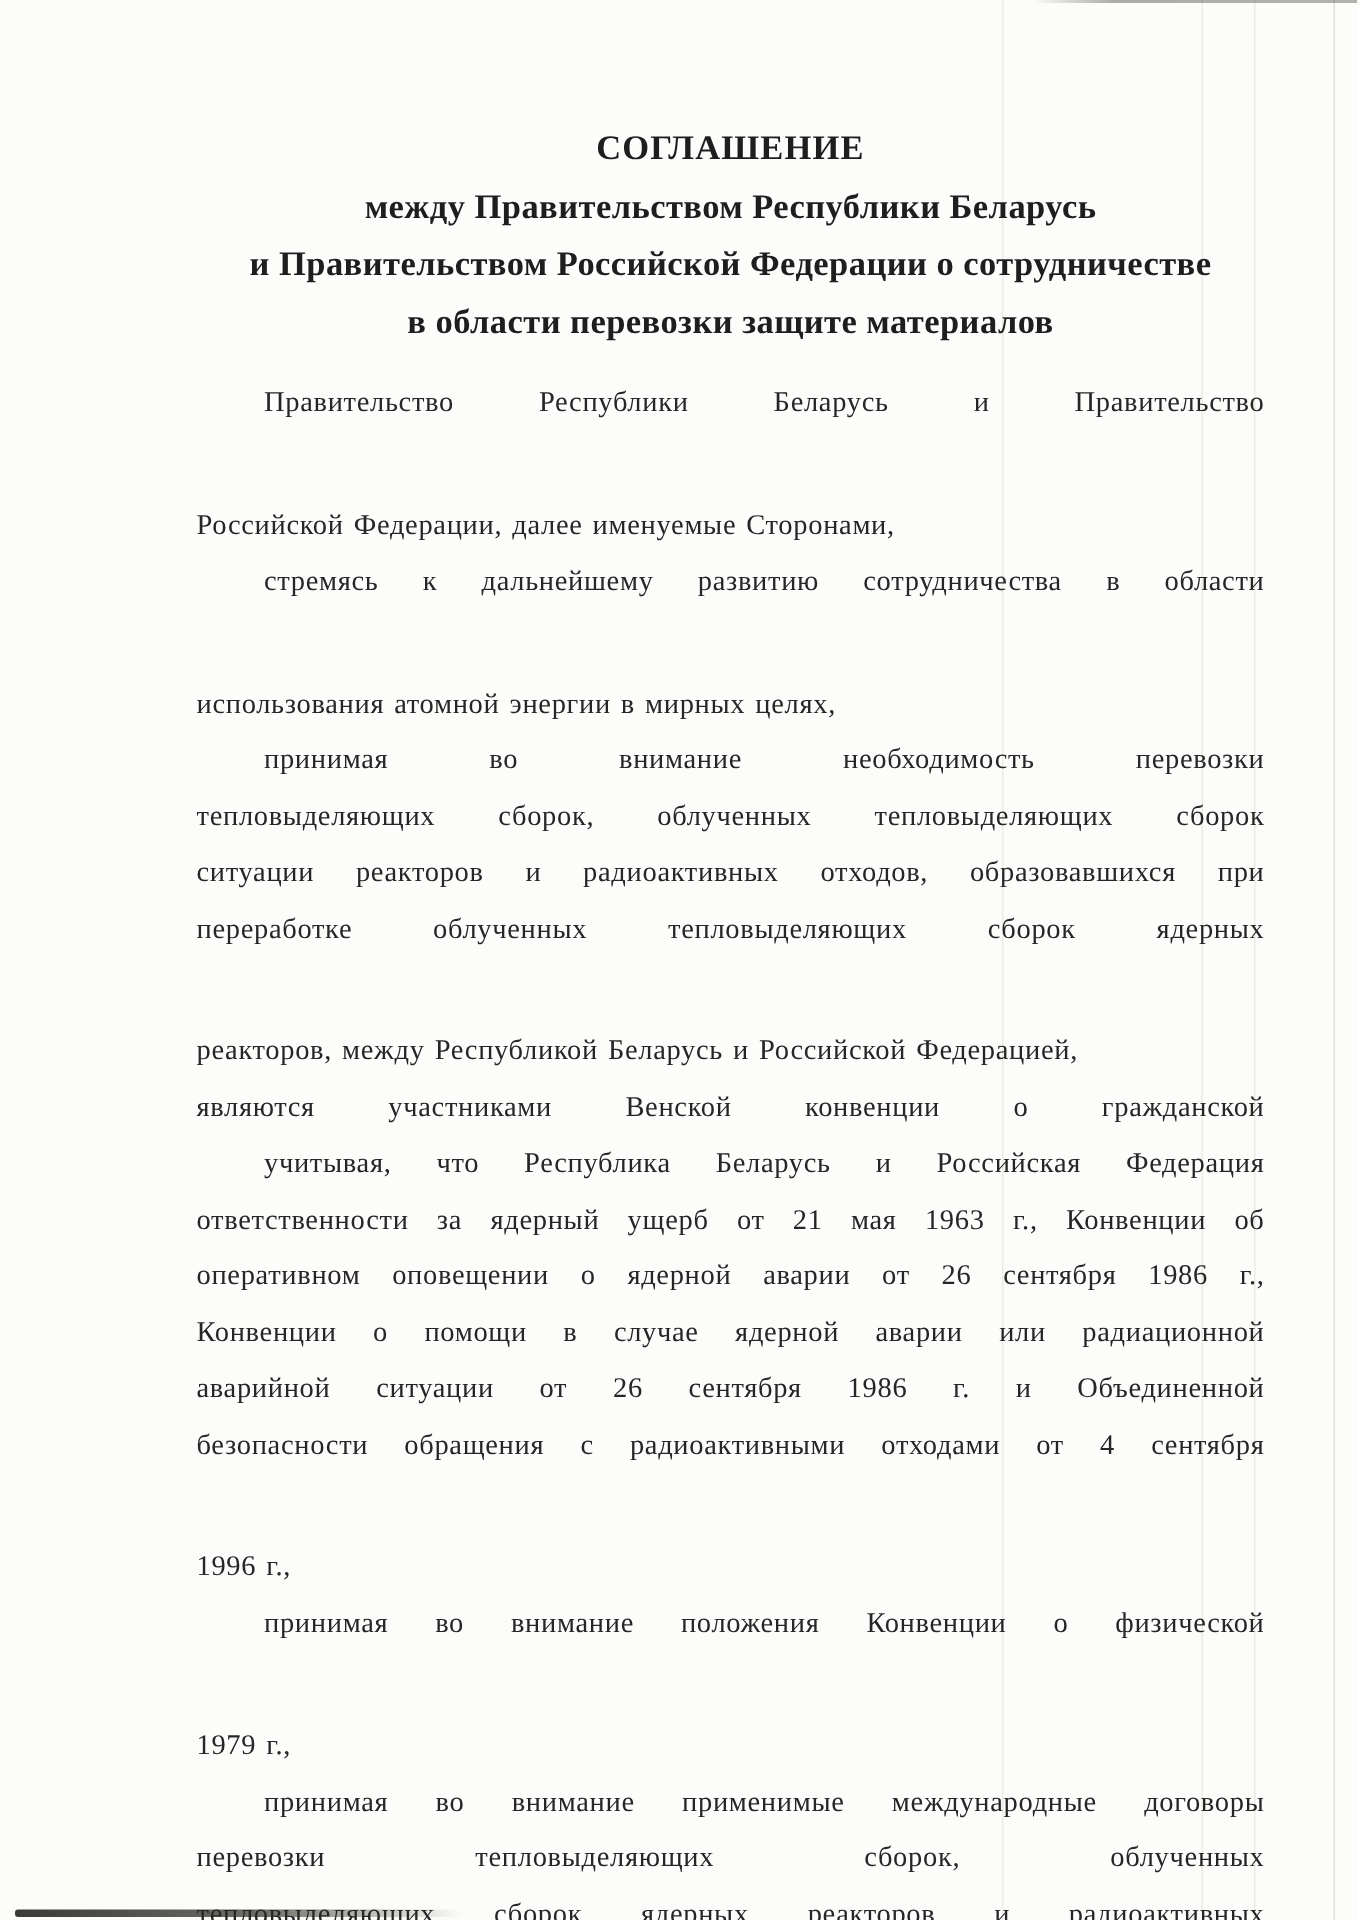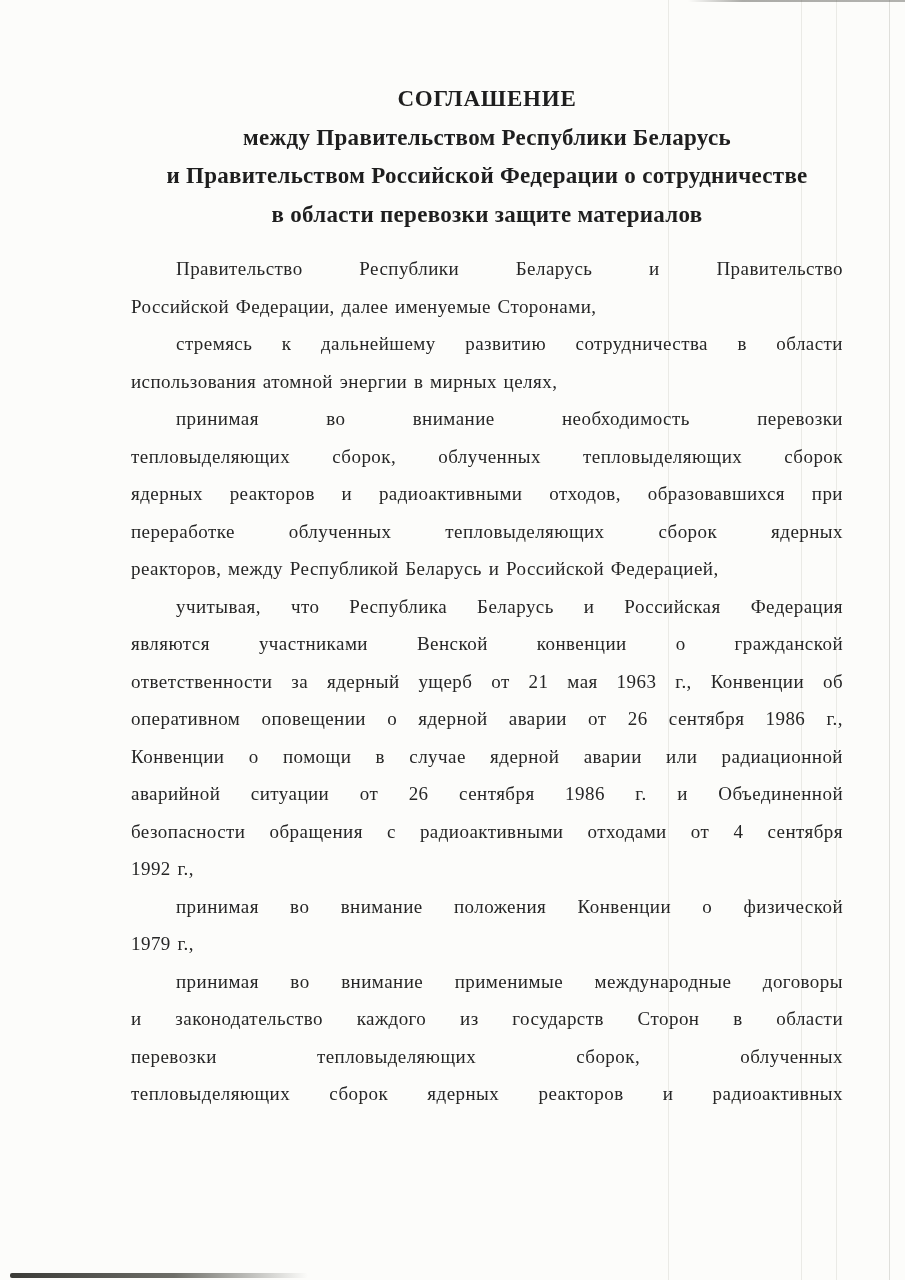--- a/index.html
+++ b/index.html
@@ -72,20 +72,21 @@
     letter-spacing: 0.45px;
     word-spacing: 1.5px;
   }
   .body-text .line {
     text-align: justify;
     text-align-last: justify;
     white-space: nowrap; 
   }
   .body-text .line.final {
     text-align-last: left;
+    margin-top: 44px;
   }
   .body-text .line.first {
     text-indent: 45px;
   }
 </style>
 </head>
 <body>
 
 <div class="page">
 
@@ -103,32 +104,31 @@
     <div class="doc-subtitle">в области перевозки защите материалов</div>
   </div>
 
   <div class="body-text">
       <div class="line first">Правительство Республики Беларусь и Правительство</div>
       <div class="line final">Российской Федерации, далее именуемые Сторонами,</div>
       <div class="line first">стремясь к дальнейшему развитию сотрудничества в области</div>
       <div class="line final">использования атомной энергии в мирных целях,</div>
       <div class="line first">принимая во внимание необходимость перевозки</div>
       <div class="line">тепловыделяющих сборок, облученных тепловыделяющих сборок</div>
-      <div class="line">ядерных реакторов и радиоактивными отходов, образовавшихся при</div>
+      <div class="line">ситуации реакторов и радиоактивных отходов, образовавшихся при</div>
       <div class="line">переработке облученных тепловыделяющих сборок ядерных</div>
       <div class="line final">реакторов, между Республикой Беларусь и Российской Федерацией,</div>
+      <div class="line">являются участниками Венской конвенции о гражданской</div>
       <div class="line first">учитывая, что Республика Беларусь и Российская Федерация</div>
-      <div class="line">являются участниками Венской конвенции о гражданской</div>
       <div class="line">ответственности за ядерный ущерб от 21 мая 1963 г., Конвенции об</div>
       <div class="line">оперативном оповещении о ядерной аварии от 26 сентября 1986 г.,</div>
       <div class="line">Конвенции о помощи в случае ядерной аварии или радиационной</div>
       <div class="line">аварийной ситуации от 26 сентября 1986 г. и Объединенной</div>
       <div class="line">безопасности обращения с радиоактивными отходами от 4 сентября</div>
-      <div class="line final">1992 г.,</div>
+      <div class="line final">1996 г.,</div>
       <div class="line first">принимая во внимание положения Конвенции о физической</div>
       <div class="line final">1979 г.,</div>
       <div class="line first">принимая во внимание применимые международные договоры</div>
-      <div class="line">и законодательство каждого из государств Сторон в области</div>
       <div class="line">перевозки тепловыделяющих сборок, облученных</div>
       <div class="line">тепловыделяющих сборок ядерных реакторов и радиоактивных</div>
     </div>
 
 </div>
 
 </body></html>

